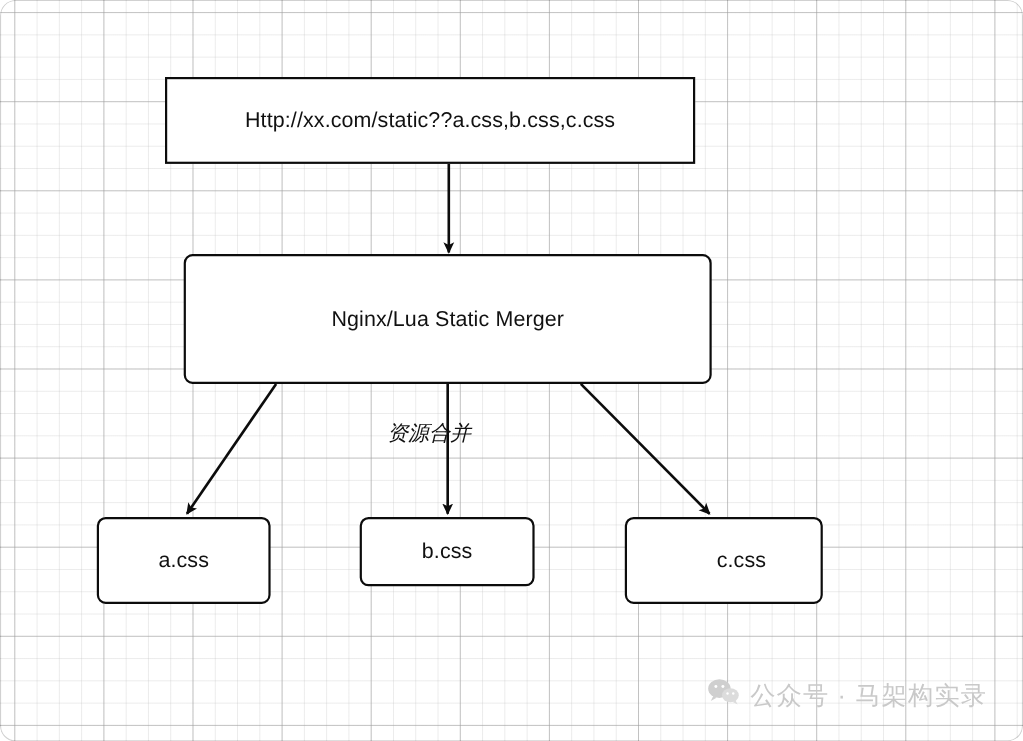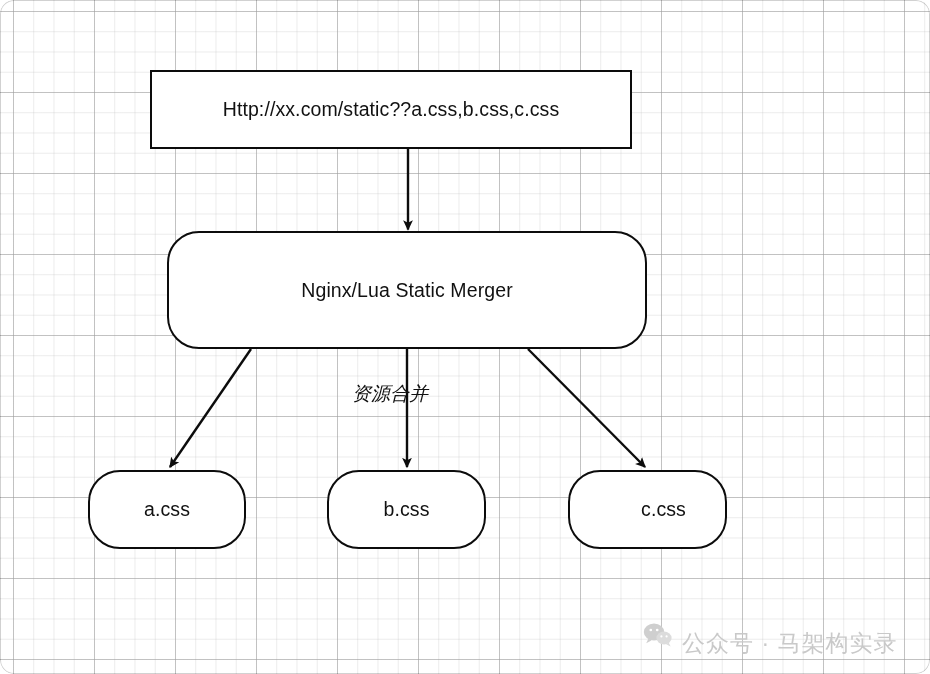--- a/index.html
+++ b/index.html
@@ -43,26 +43,26 @@
     border: 2.4px solid #0c0c0c;
     box-sizing: border-box;
     display: flex;
     align-items: center;
     justify-content: center;
     color: #111111;
     font-size: 19.5px;
     letter-spacing: 0.1px;
     white-space: nowrap;
   }
-  .rounded { border-radius: 32px; }
+  .rounded { border-radius: 8px; }
   #box-request { left: 150px; top: 70px; width: 482px; height: 79px; }
   #box-merger  { left: 167px; top: 231px; width: 480px; height: 118px; font-size: 19.5px; }
   #box-acss { left: 88px;  top: 470px; width: 158px; height: 79px; align-items: center; }
-  #box-bcss { left: 327px; top: 470px; width: 159px; height: 79px; }
-  #box-ccss { left: 568px; top: 470px; width: 159px; height: 79px; padding-left: 32px; }
+  #box-bcss { left: 327px; top: 470px; width: 159px; height: 63px; }
+  #box-ccss { left: 568px; top: 470px; width: 180px; height: 79px; padding-left: 32px; }
   #edge-label-merge {
     position: absolute;
     left: 352px;
     top: 381px;
     font-size: 19px;
     color: #111111;
     white-space: nowrap;
     background: transparent;
     font-style: italic;
   }
@@ -72,21 +72,21 @@
     top: 616px;
     display: flex;
     align-items: center;
     gap: 9px;
     color: #c9c9c9;
     font-size: 23px;
     letter-spacing: 1px;
     white-space: nowrap;
     user-select: none;
   }
-  #watermark .wm-text { color: #c9c9c9; margin-top: 12px; }
+  #watermark .wm-text { color: #c9c9c9; }
 </style>
 </head>
 <body>
 
 <div id="canvas">
 
   <svg id="diagram" viewBox="0 0 930 674">
     <defs>
       <marker id="arrowhead" markerWidth="11" markerHeight="11" refX="9.2" refY="5.5" orient="auto" markerUnits="userSpaceOnUse">
         <path d="M0,0.6 L10.4,5.5 L0,10.4 L2.4,5.5 Z" fill="#0c0c0c"></path>

